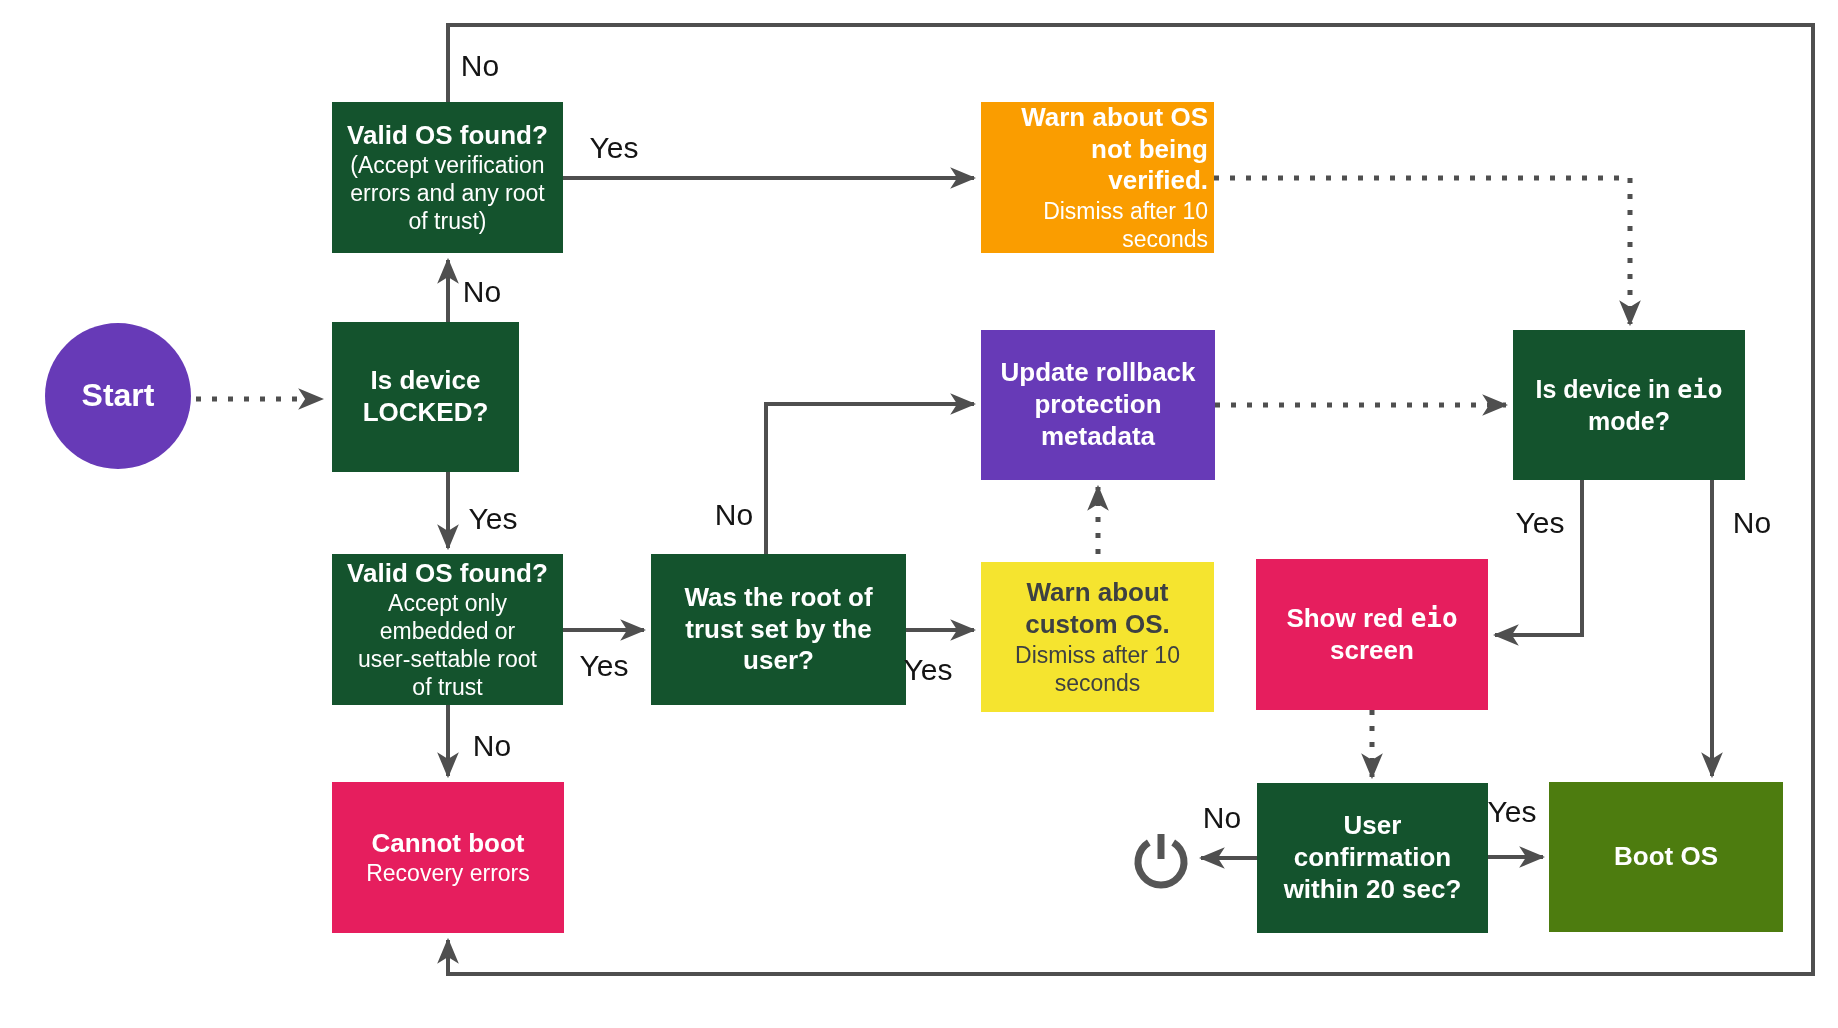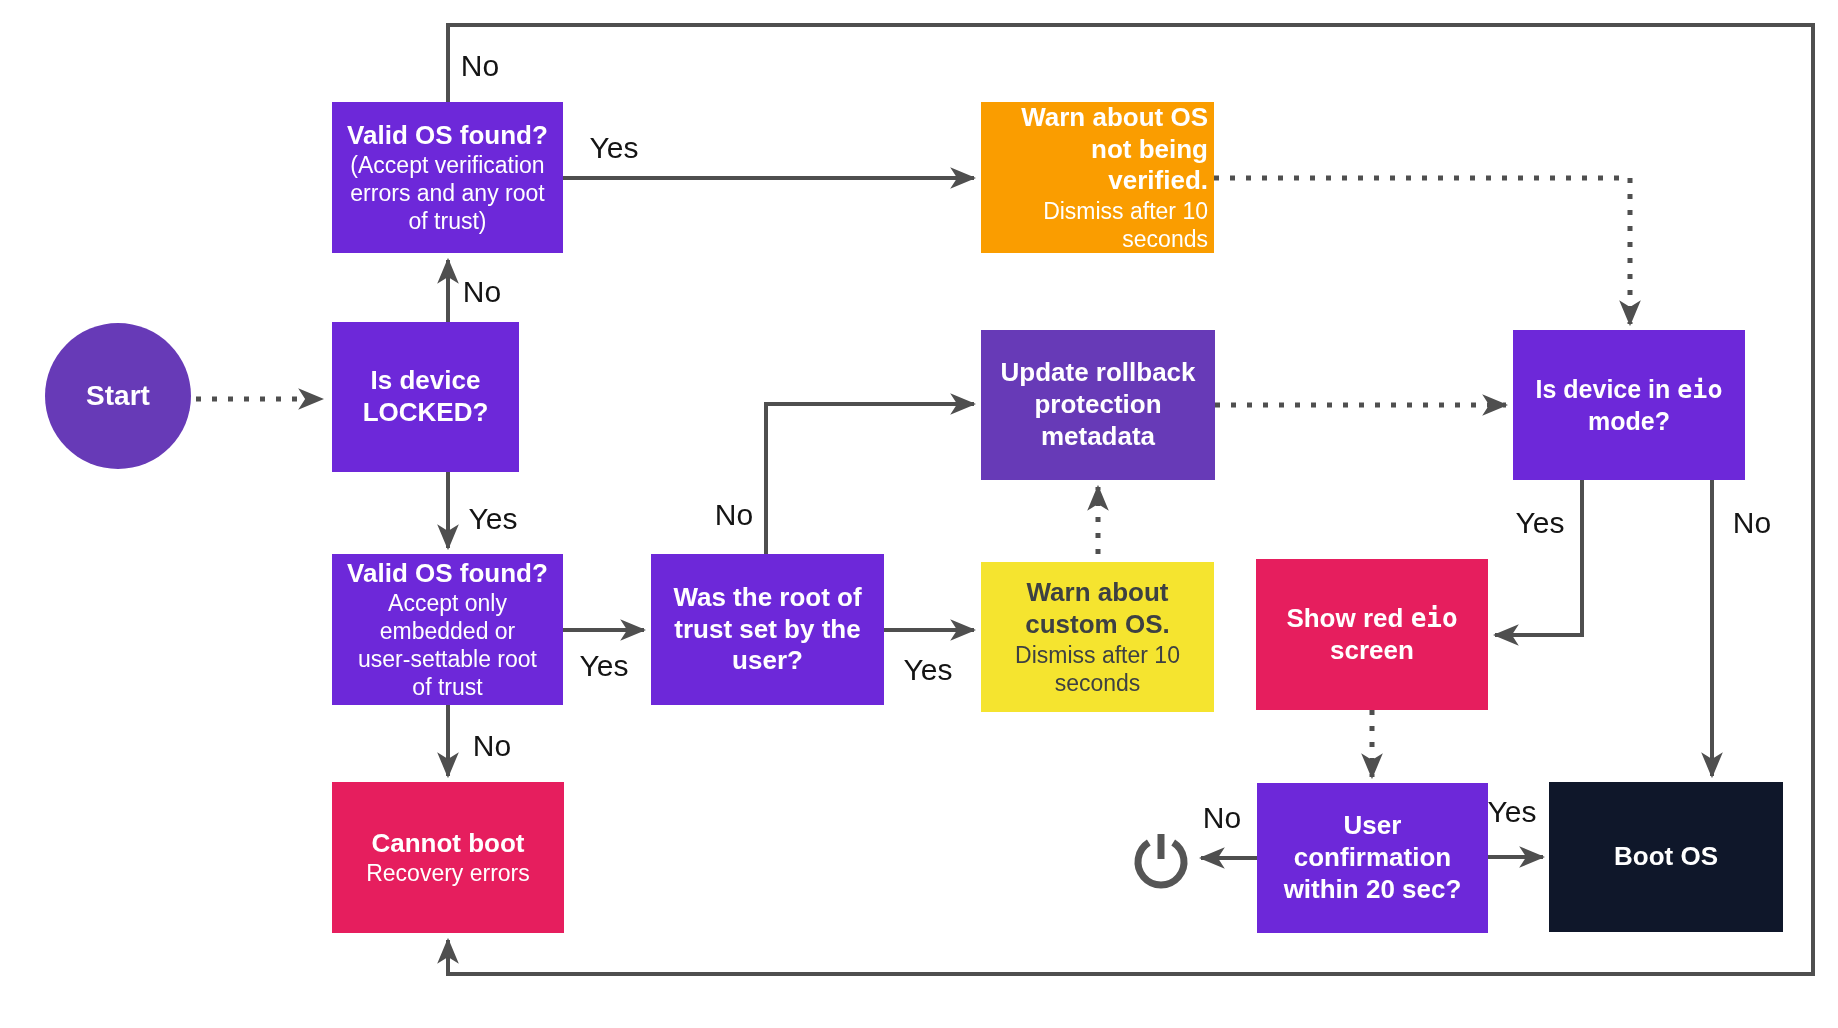--- a/index.html
+++ b/index.html
@@ -8,33 +8,33 @@
     font-family:"Liberation Sans", sans-serif;
   }
   #wires{position:absolute;left:0;top:0;z-index:1;}
   .node{
     position:absolute;z-index:2;display:flex;flex-direction:column;
     align-items:center;justify-content:center;text-align:center;
     color:#ffffff;line-height:1.22;padding:4px 6px;box-sizing:border-box;
   }
   .node .t{font-weight:bold;font-size:26px;}
   .node .s{font-weight:normal;font-size:23px;}
-  .cyan  {background:#6d28d9;}
+  .cyan  {background:#14532d;}
   .purple{background:#673ab7;}
   .orange{background:#fa9d00;align-items:flex-end;}
   .yellow{background:#f5e42f;color:#3d4043;margin-top:8px;}
   .pink  {background:#e61e5e;}
-  .green {background:#0f172a;}
+  .green {background:#4d7c0f;}
   .circle{border-radius:50%;}
   .mono{font-family:"DejaVu Sans Mono","Liberation Mono",monospace;font-weight:bold;}
   .elabel{
     position:absolute;z-index:3;transform:translate(-50%,-50%);
     font-weight:normal;font-size:30px;color:#141414;white-space:nowrap;
   }
-  .start-label{font-weight:bold;font-size:28px;}
+  .start-label{font-weight:bold;font-size:32px;}
   .powerwrap{position:absolute;z-index:2;}
 </style>
 </head>
 <body>
 
 <div id="stage">
 
   <svg id="wires" width="1838" height="1028" viewBox="0 0 1838 1028">
     <defs>
       <marker id="ah" viewBox="0 0 12 10" markerWidth="26" markerHeight="22" refX="11" refY="5" orient="auto" markerUnits="userSpaceOnUse">
@@ -101,21 +101,21 @@
     <div class="s">embedded or</div>
     <div class="s">user-settable root</div>
     <div class="s">of trust</div>
   </div>
 
   <div class="node pink" style="left:332px;top:782px;width:232px;height:151px">
     <div class="t">Cannot boot</div>
     <div class="s">Recovery errors</div>
   </div>
 
-  <div class="node cyan" style="left:651px;top:554px;width:233px;height:151px">
+  <div class="node cyan" style="left:651px;top:554px;width:255px;height:151px">
     <div class="t">Was the root of</div>
     <div class="t">trust set by the</div>
     <div class="t">user?</div>
   </div>
 
   <div class="node yellow" style="left:981px;top:554px;width:233px;height:150px">
     <div class="t">Warn about</div>
     <div class="t">custom OS.</div>
     <div class="s">Dismiss after 10</div>
     <div class="s">seconds</div>

